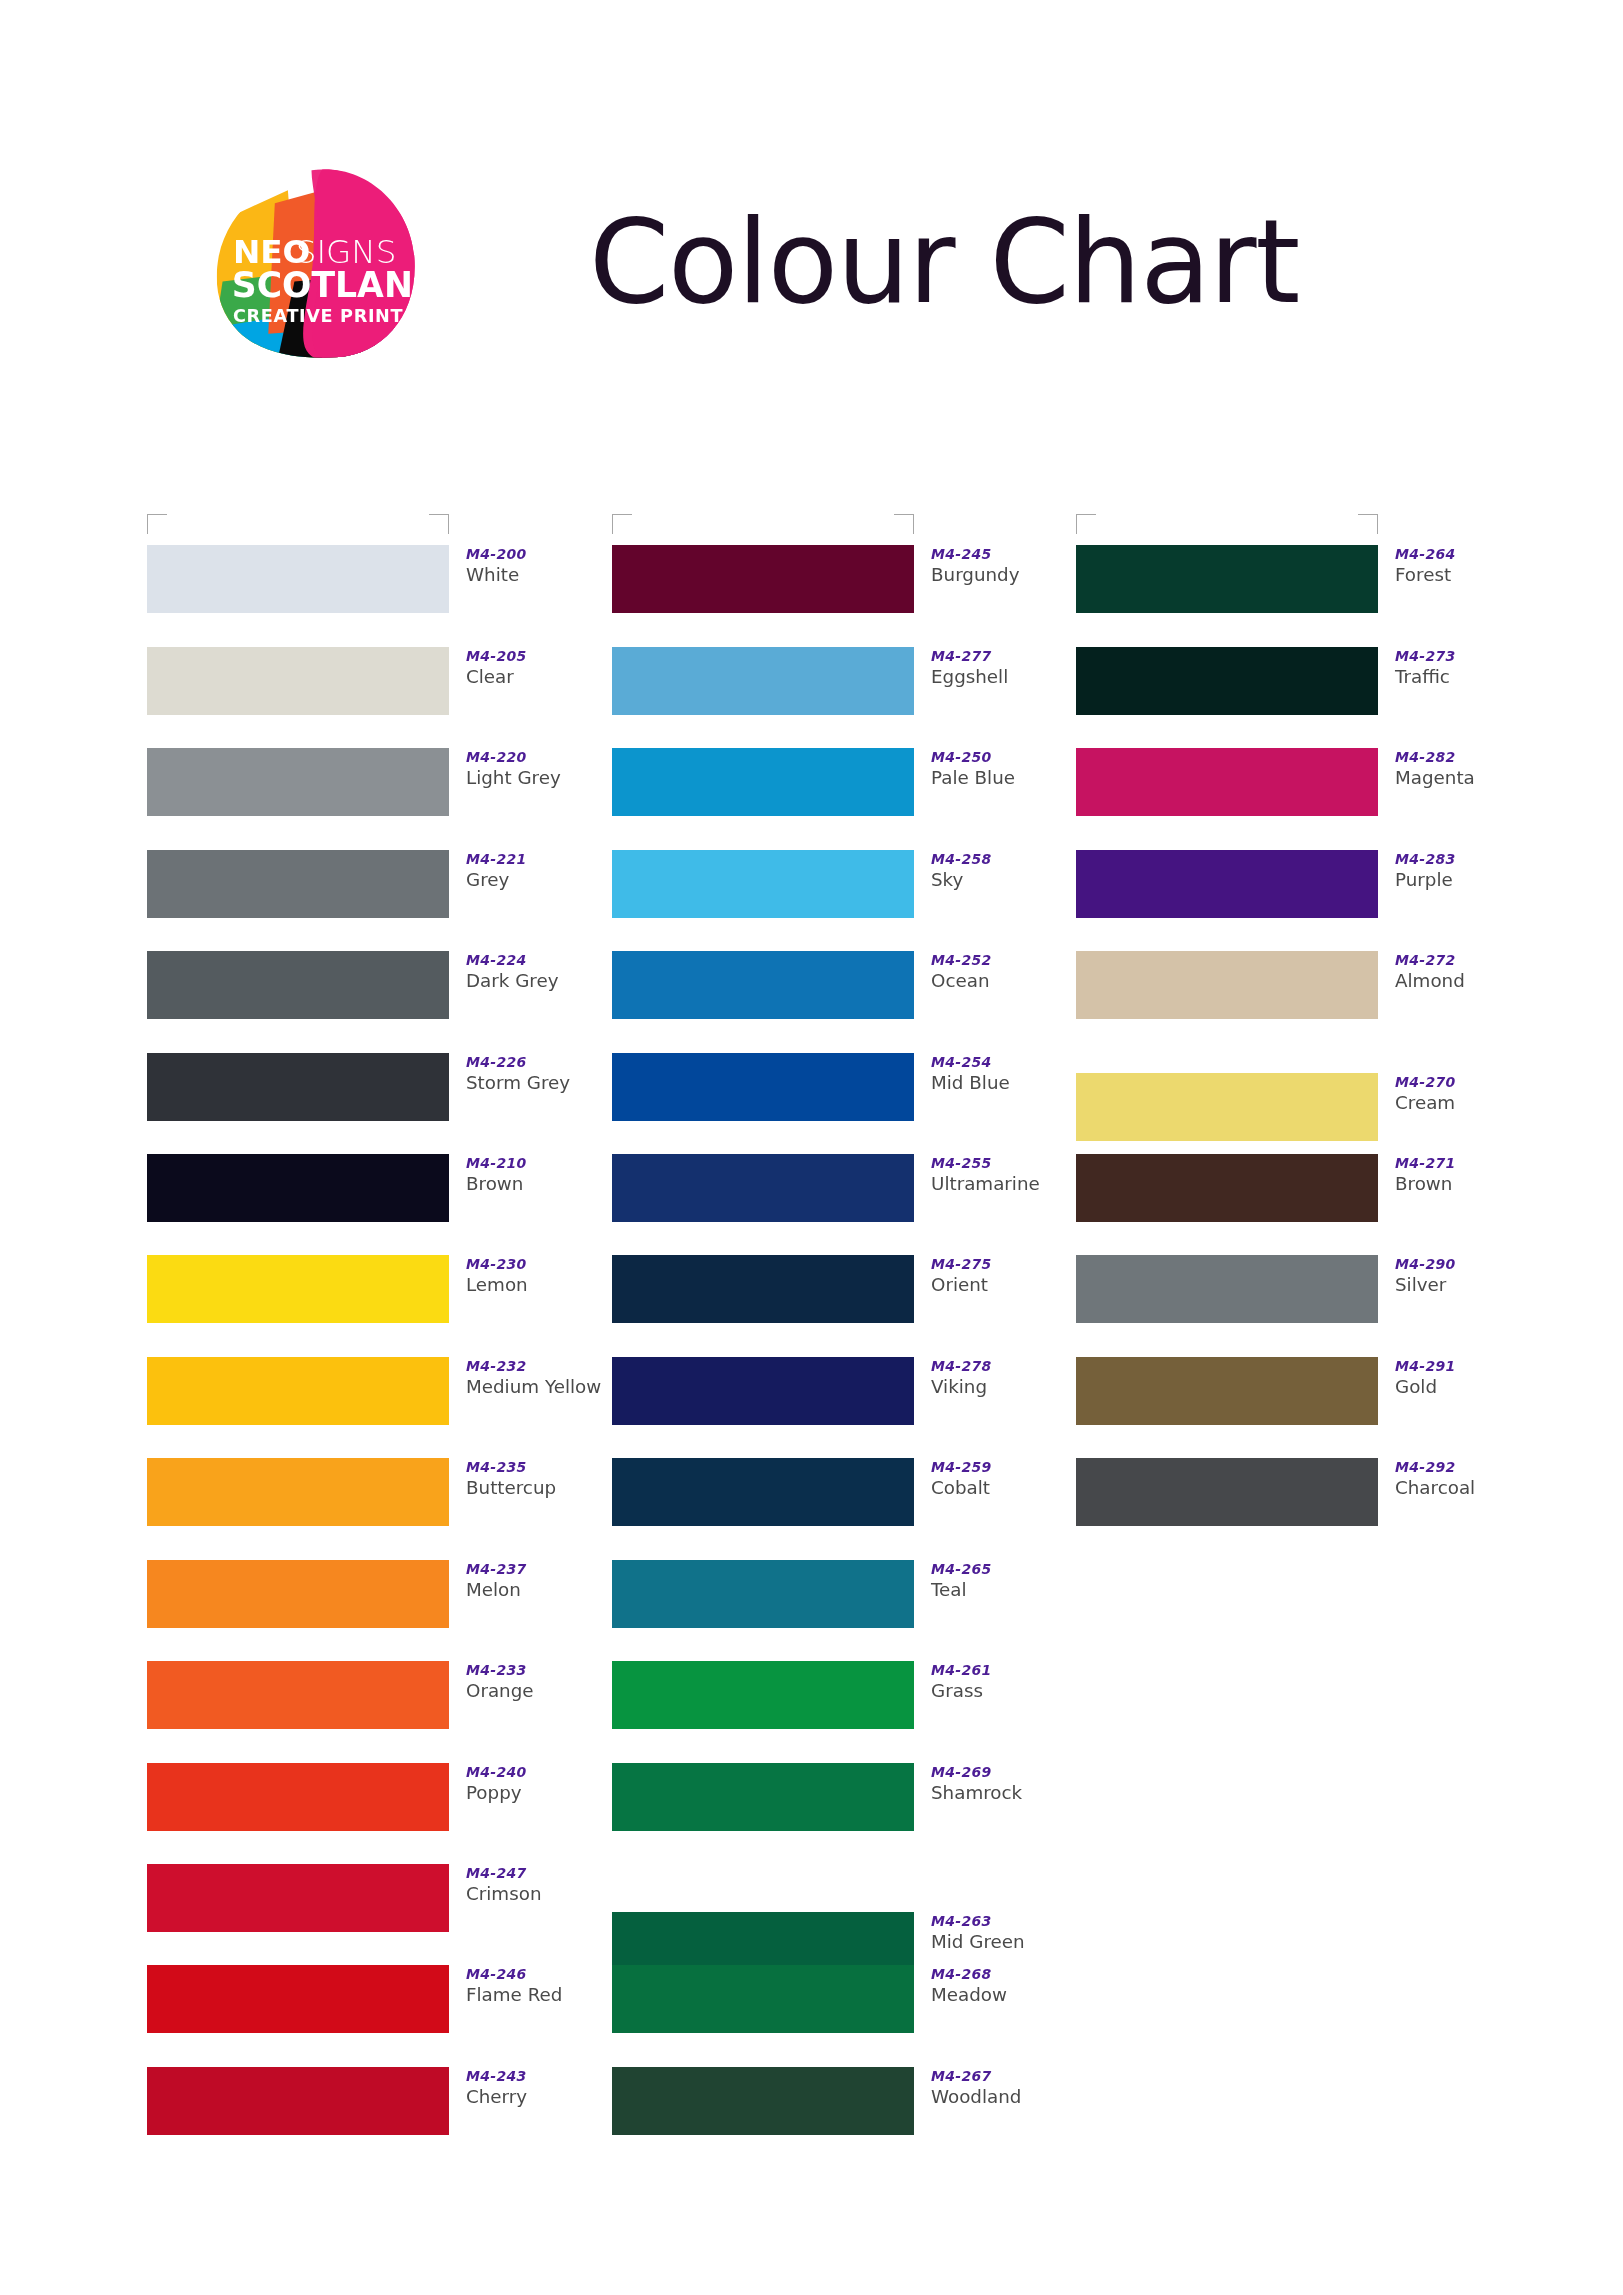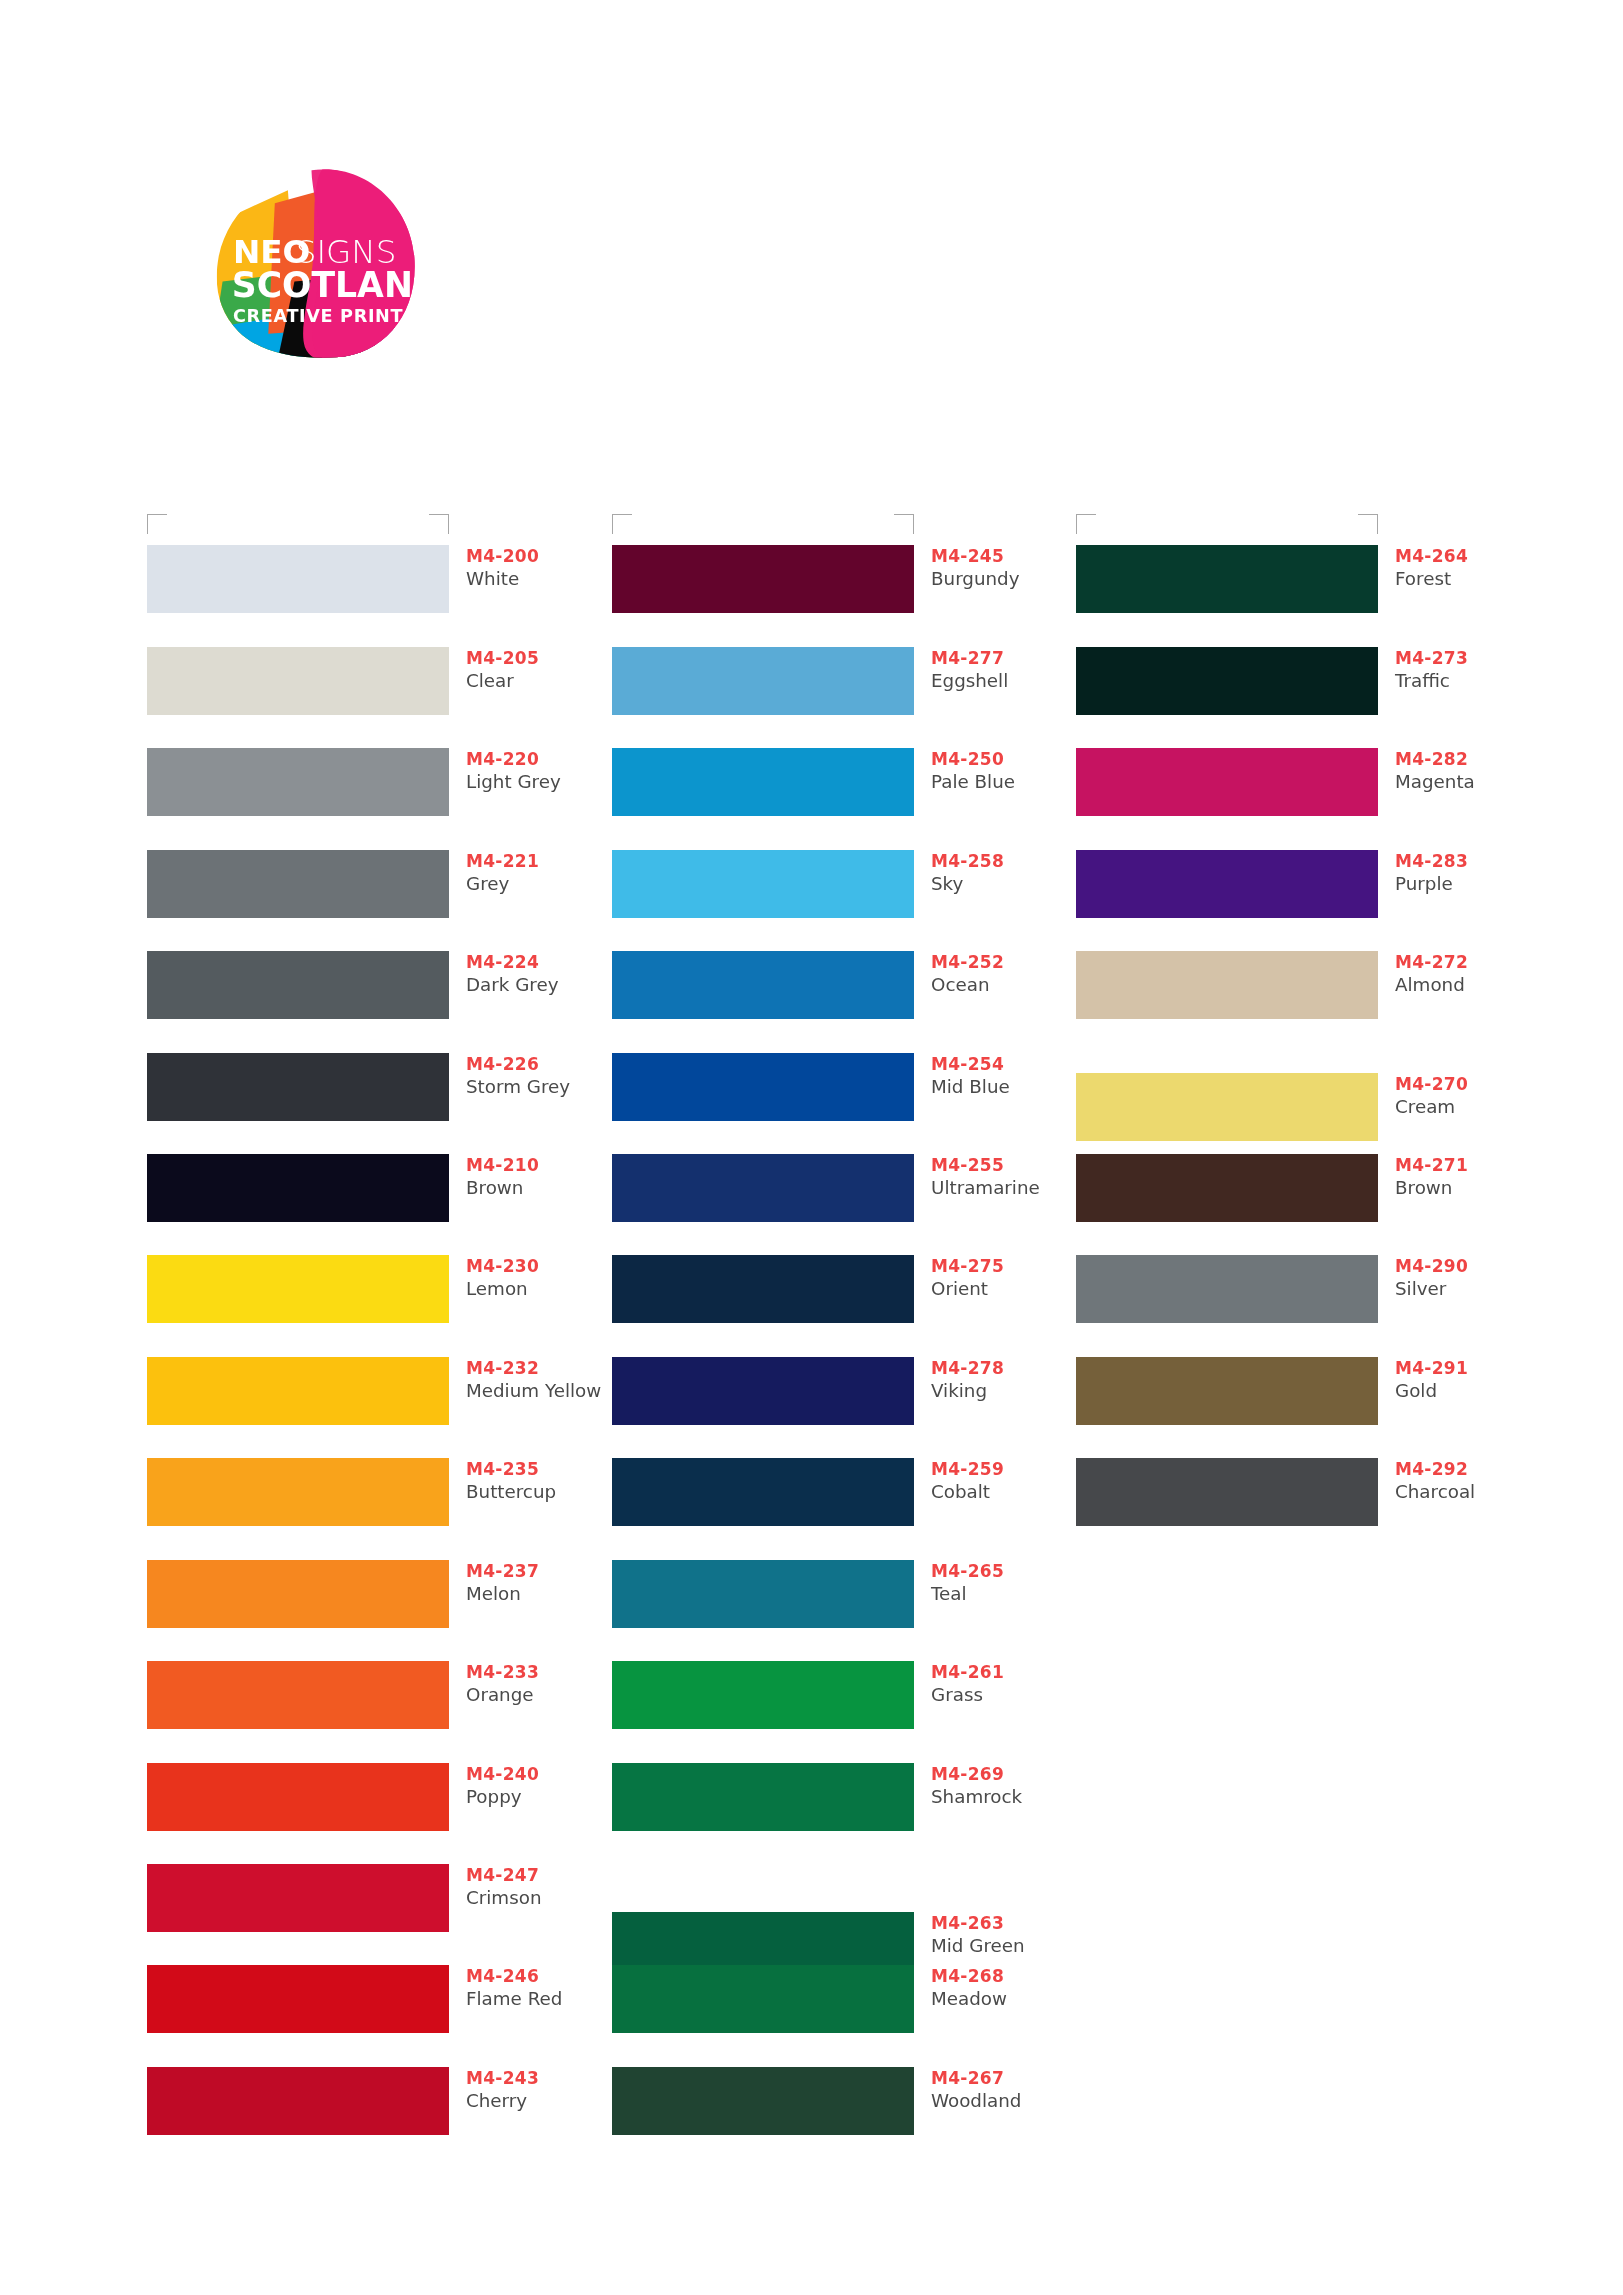--- a/index.html
+++ b/index.html
@@ -96,27 +96,28 @@
     width: 302px;
     height: 68px;
   }
   .meta {
     position: absolute;
     left: 319px;
     top: 1.3px;
     width: 151px;
   }
   .code {
-    font-size: 17px;
+    font-size: 14px;
     font-weight: 700;
-    color: #ef4444;
+    color: #4c1d95;
     letter-spacing: 0.3px;
     line-height: 1.22;
     white-space: nowrap;
     font-family: "DejaVu Sans", sans-serif;
+    font-style: italic;
   }
   .cname {
     font-size: 18.3px;
     font-weight: 400;
     color: #4a4a4a;
     line-height: 1.3;
     white-space: nowrap;
     font-family: "DejaVu Sans", sans-serif;
   }
 </style>
@@ -156,20 +157,21 @@
                  C196 100 176 46 176 6 Z" fill="#ec1e79" opacity="0.95"></path>
       </g>
 
       <text x="56" y="152" font-family="DejaVu Sans, sans-serif" font-size="50" font-weight="700" fill="#ffffff">NEO</text>
       <text x="152" y="152" font-family="DejaVu Sans, sans-serif" font-size="50" font-weight="300" fill="#ffffff">SIGNS</text>
       <text x="54" y="204" font-family="DejaVu Sans, sans-serif" font-size="53" font-weight="700" fill="#ffffff">SCOTLAND</text>
       <text x="56" y="242" font-family="DejaVu Sans, sans-serif" font-size="27" font-weight="700" fill="#ffffff" letter-spacing="1">CREATIVE PRINT</text>
     </svg>
   </div>
 
+  <div class="page-title" style="color: rgb(29, 15, 36);">Colour Chart</div>
 </div>
 
 <div class="grid">
   <div class="column col-1">
     <div class="cropmarks">
       <span class="cmark tl" style="border-color: rgb(167, 167, 167);"></span>
       <span class="cmark tr" style="border-color: rgb(167, 167, 167);"></span>
     </div>
   <div class="row" style="position: absolute; top: 31px; left: 0px; width: 471px;">
         <div class="swatch" style="background: rgb(220, 226, 234);"></div>

